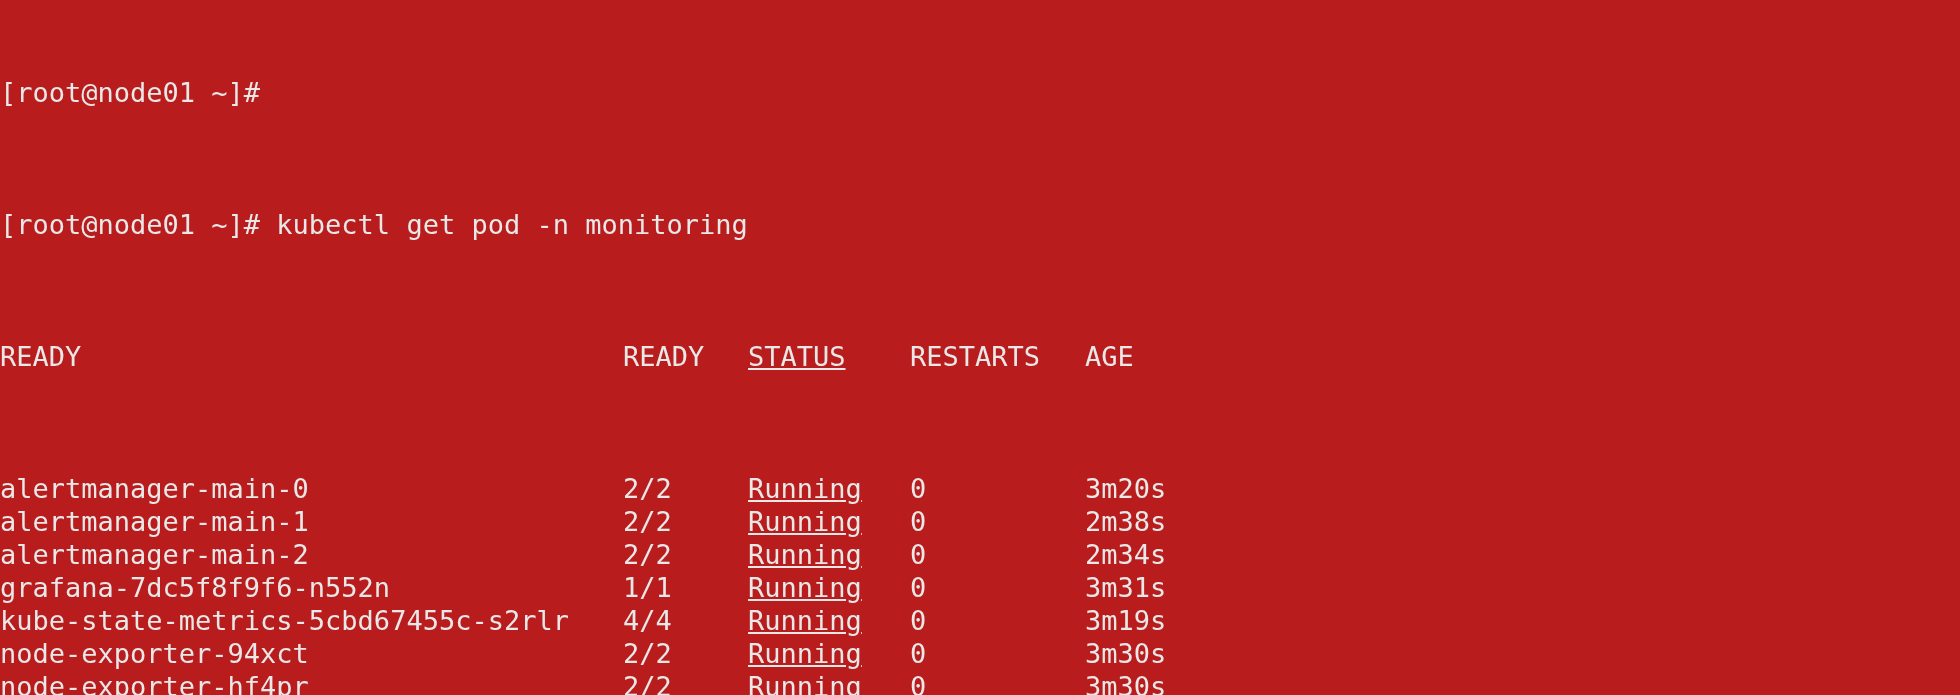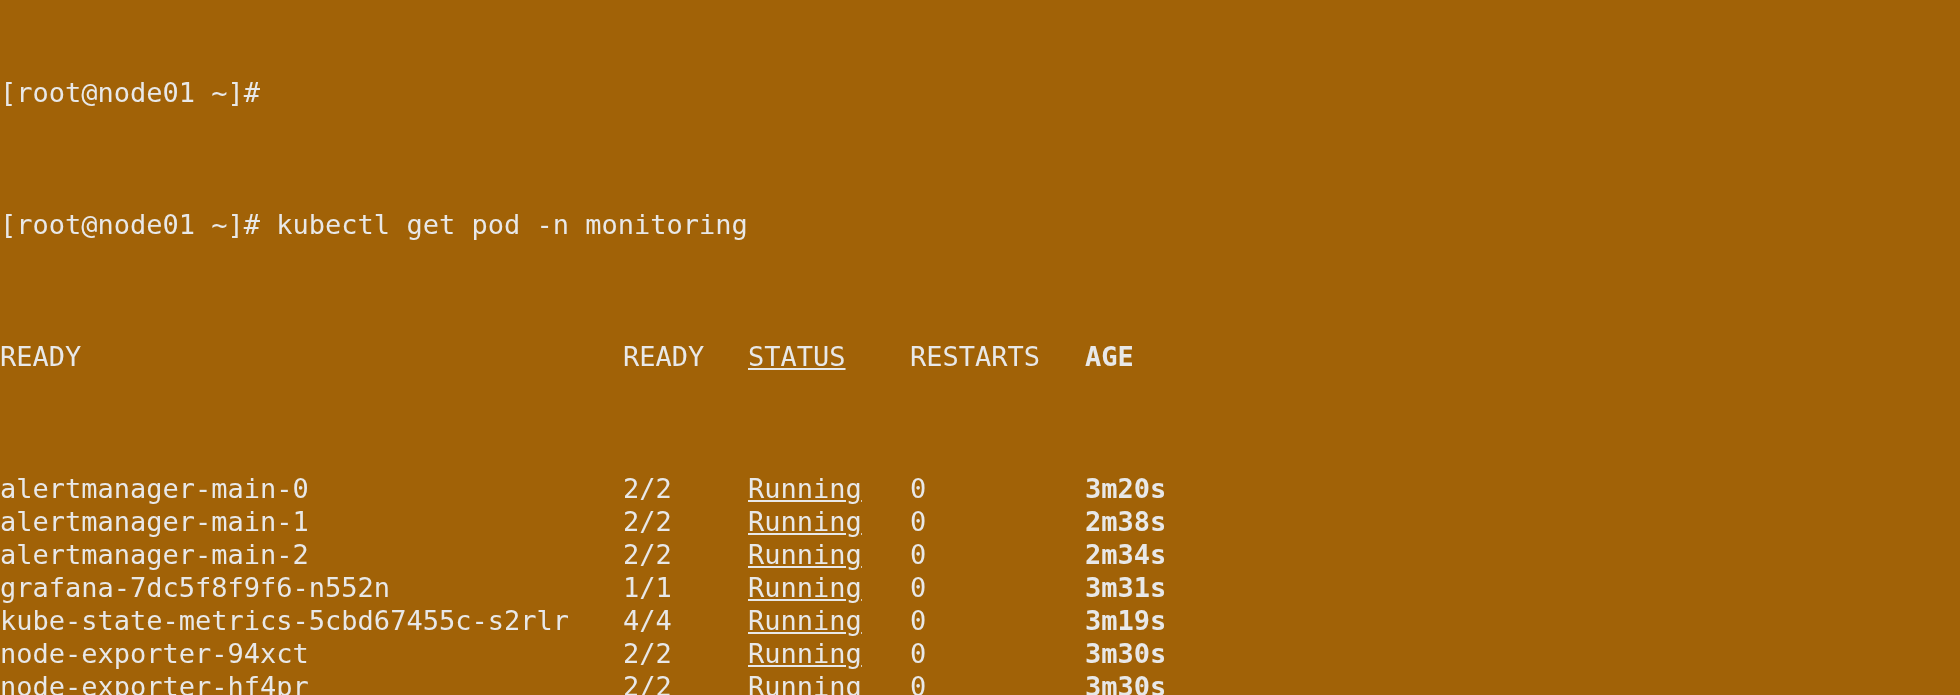--- a/index.html
+++ b/index.html
@@ -52,26 +52,26 @@
     position: absolute;
     top: 0;
     white-space: pre;
     color: #e8e8e8;
   }
   
   .c-name     { left: 0px; }
   .c-ready    { left: 623px; }
   .c-status   { left: 748px; text-decoration: underline; }
   .c-restarts { left: 910px; }
-  .c-age      { left: 1085px; font-weight: bold; }
+  .c-age      { left: 1085px; }
 </style>
 </head>
 <body style="background: rgb(0, 0, 0);">
 
-<div id="terminal" style="background: #a16207; color: rgb(232, 232, 232);">
+<div id="terminal" style="background: #b91c1c; color: rgb(232, 232, 232);">
   <div class="screen">
 
     <div class="line">[root@node01 ~]#</div>
 
     <div class="line">[root@node01 ~]# kubectl get pod -n monitoring</div>
 
     <div class="row">
       <span class="cell c-name">READY</span>
       <span class="cell c-ready">READY</span>
       <span class="cell c-status">STATUS</span>

